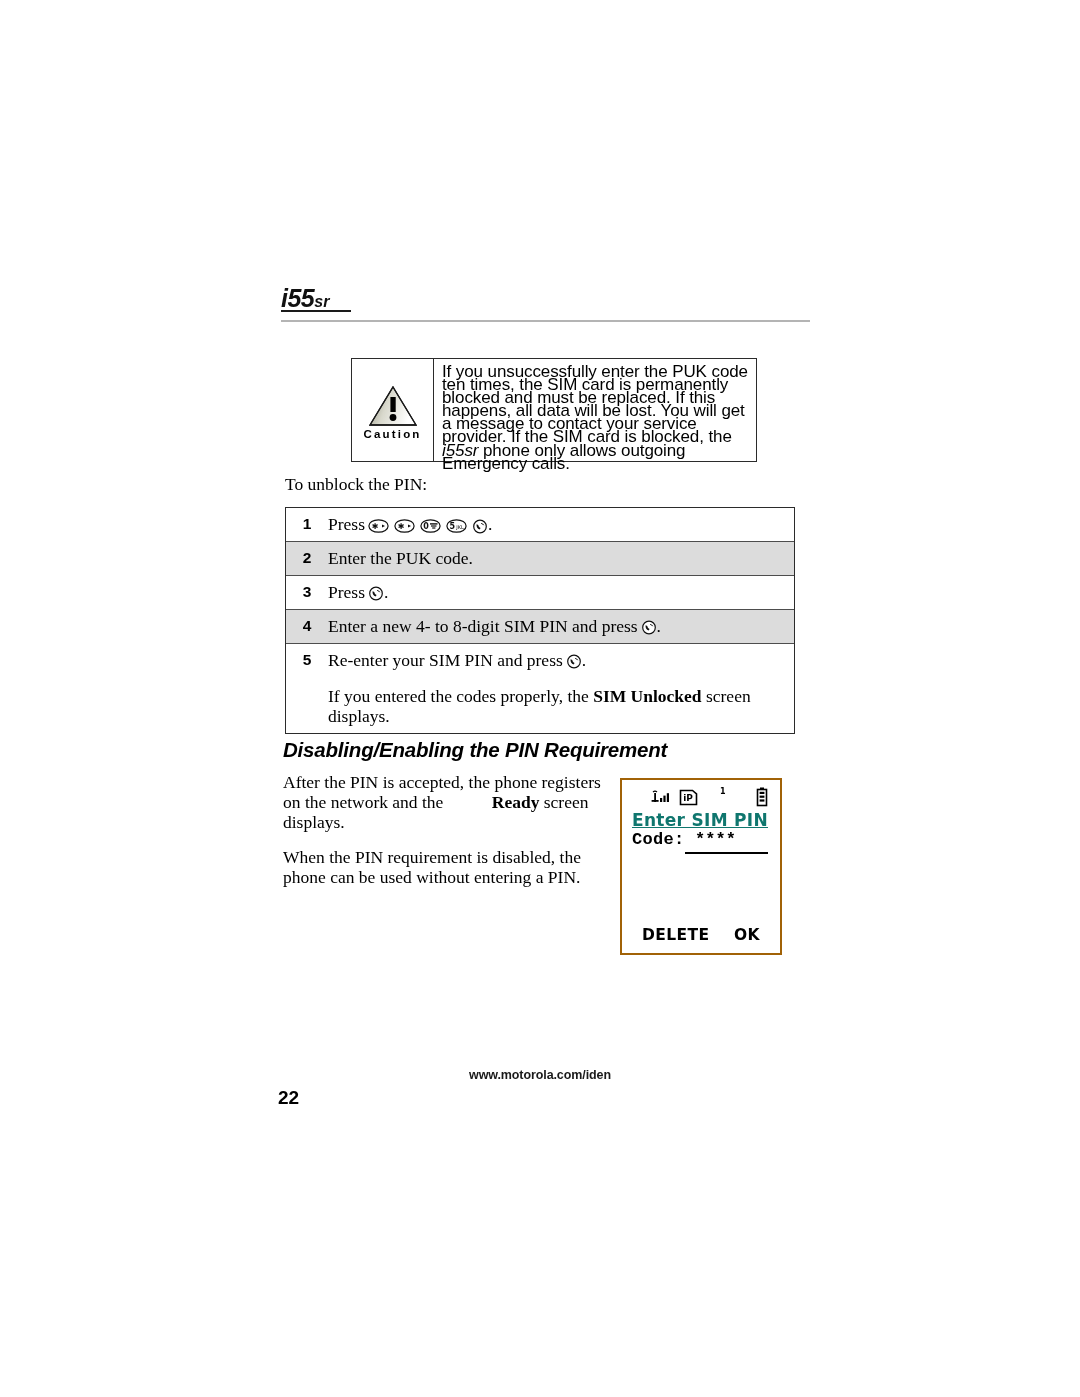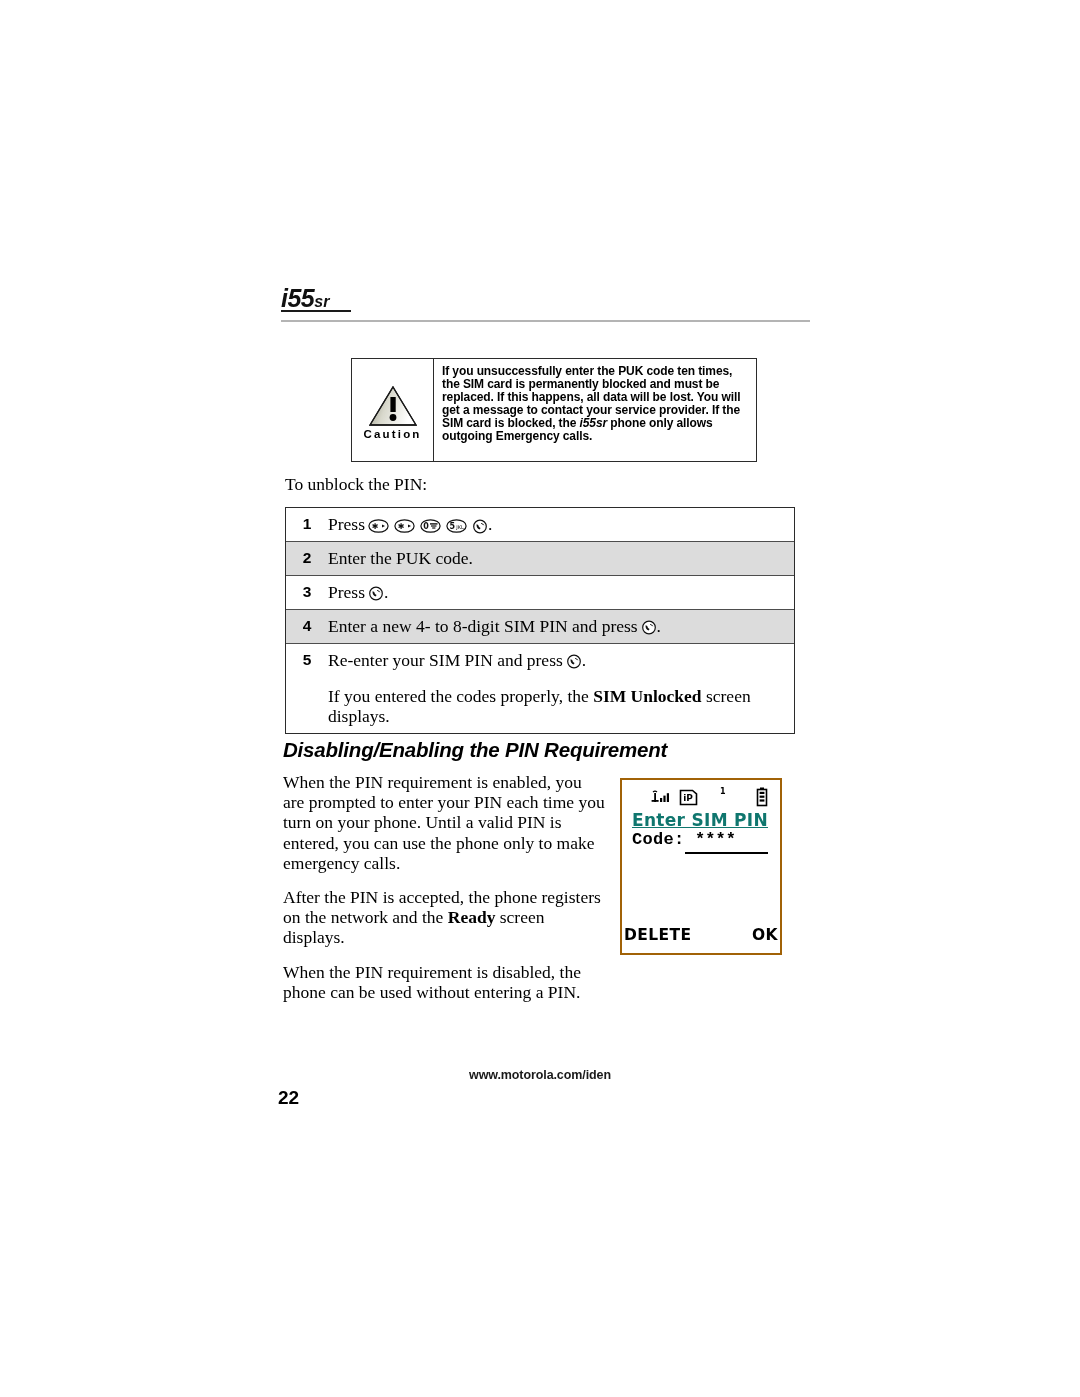--- a/index.html
+++ b/index.html
@@ -98,22 +98,22 @@
     margin-top: 0;
     color: #000;
   }
   .caution-right {
     flex: 1;
     padding: 6px 8px 4px 8px;
     box-sizing: border-box;
   }
   .caution-text {
     font-family: "Liberation Sans", sans-serif;
-    font-size: 12px;
-    font-weight: bold;
+    font-size: 17px;
+    font-weight: normal;
     line-height: 13.1px;
     color: #000;
     letter-spacing: -0.1px;
   }
   .caution-text .it { font-style: italic; }
 
   
   .intro-line {
     position: absolute;
     left: 285px;
@@ -198,21 +198,21 @@
     top: 772px;
     width: 322px;
   }
   .para {
     font-size: 17.5px;
     line-height: 20.2px;
     margin: 0 0 14px 0;
     text-align: left;
   }
   .para:last-child { margin-bottom: 4px; }
-  .para b { font-weight: bold; }
+  .para b { font-weight: bold; margin-left: 44px; }
 
   
   .phone-display {
     position: absolute;
     left: 620px;
     top: 778px;
     width: 162px;
     height: 177px;
     border: 2px solid #a16207;
     box-sizing: border-box;
@@ -280,21 +280,21 @@
     height: 2px;
     background: #000;
   }
   .pd-soft {
     position: absolute;
     left: 0;
     bottom: 9px;
     width: 100%;
     display: flex;
     justify-content: space-between;
-    padding: 0 2px;
+    padding: 0 20px;
     box-sizing: border-box;
     font-size: 15.5px;
     font-weight: bold;
     letter-spacing: 0.4px;
     font-family: "DejaVu Sans", sans-serif;
   }
 
   
   .footer-url {
     position: absolute;
@@ -442,21 +442,20 @@
           </span><span>.</span>
         <div class="step-note"><span>If you entered the codes properly, the </span><b>SIM Unlocked</b><span> screen displays.</span></div>
       </div>
     </div>
 
   </div>
 
   <div class="section-head">Disabling/Enabling the PIN Requirement</div>
 
   <div class="body-col">
-    <p class="para">When the PIN requirement is enabled, you are prompted to enter your PIN each time you turn on your phone. Until a valid PIN is entered, you can use the phone only to make emergency calls.</p>
     <p class="para"><span>After the PIN is accepted, the phone registers on the network and the </span><b>Ready</b><span> screen displays.</span></p>
     <p class="para">When the PIN requirement is disabled, the phone can be used without entering a PIN.</p>
   </div>
 
   <div class="phone-display">
     <div class="pd-status">
       <span class="pd-sig">
         <svg width="26" height="19" viewBox="0 0 26 19">
           <path d="M5 4 a3 3 0 0 1 4 0" fill="none" stroke="#000" stroke-width="1.2"></path>
           <rect x="6.2" y="5" width="1.8" height="9" fill="#000"></rect>

